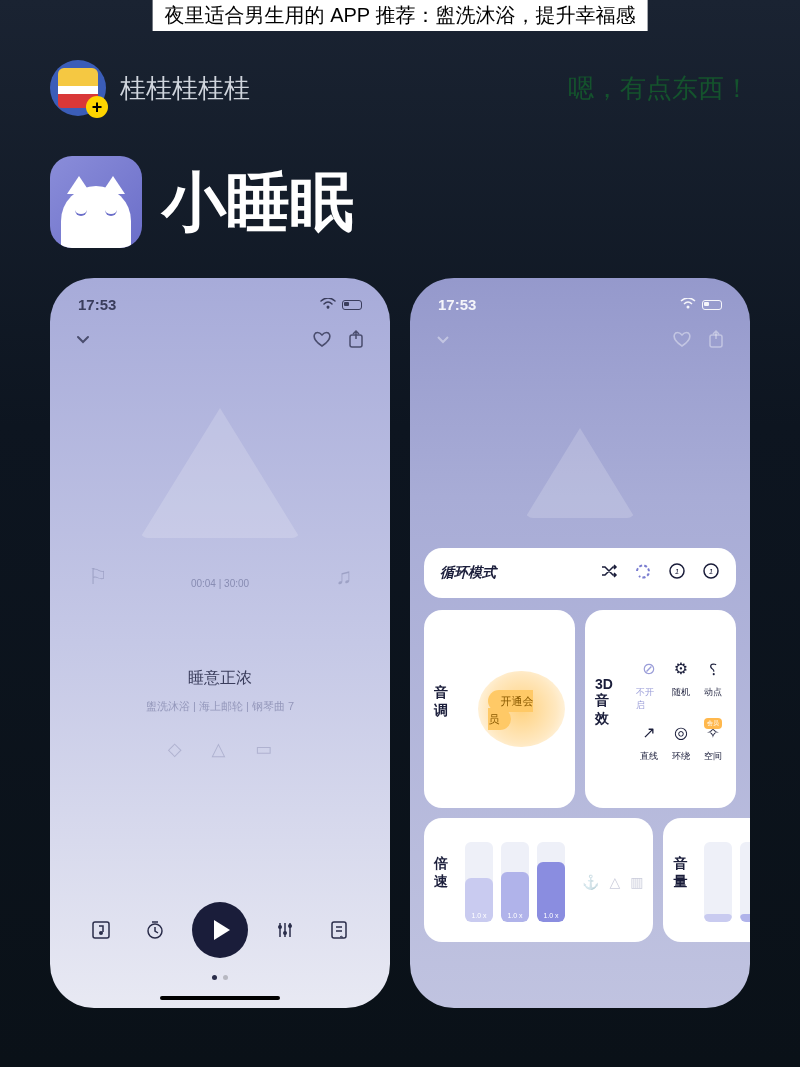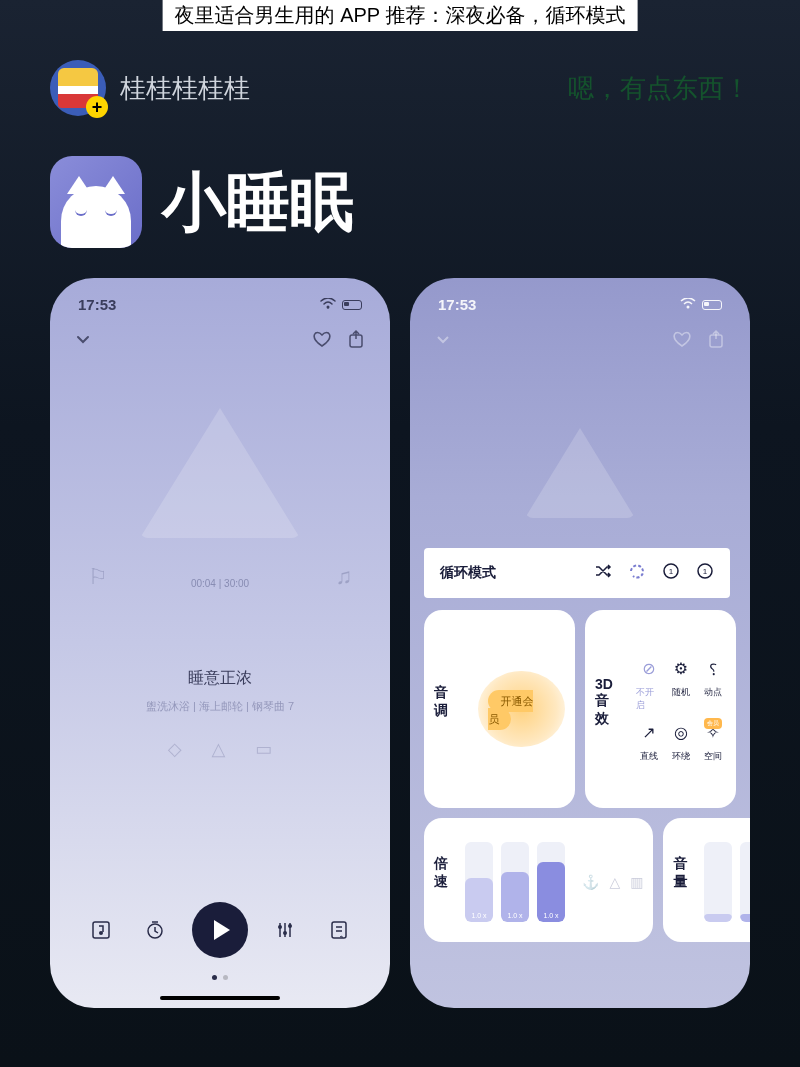--- a/index.html
+++ b/index.html
@@ -241,27 +241,28 @@
   position: absolute;
   bottom: 8px; left: 50%;
   transform: translateX(-50%);
   width: 120px; height: 4px;
   background: #000;
   border-radius: 3px;
 }
 
 .loop-card {
   position: absolute;
-  top: 270px; left: 14px; right: 20px;
+  top: 270px; left: 14px; right: 14px;
   background: #fff;
-  border-radius: 4px;
+  border-radius: 18px;
   padding: 14px 16px;
   display: flex;
   justify-content: space-between;
   align-items: center;
+  font-style: italic;
 }
 .loop-title { font-size: 14px; font-weight: 600; color: #1a1d3a; }
 .loop-icons { display: flex; gap: 16px; align-items: center; color: #1a1d3a; font-size: 16px; }
 .loop-icons .selected { color: #7a7dd0; }
 .cards-row {
   position: absolute;
   left: 14px; right: 14px;
   display: flex;
   gap: 10px;
 }
@@ -363,21 +364,21 @@
   position: absolute;
   left: 1px; top: 1px;
   width: 5px; height: 4px;
   background: currentColor;
   border-radius: 1px;
 }
 </style>
 </head>
 <body>
 
-<div class="banner">夜里适合男生用的 APP 推荐：深夜必备，循环模式</div>
+<div class="banner">夜里适合男生用的 APP 推荐：盥洗沐浴，提升幸福感</div>
 
 <div class="header">
   <div class="author">
     <div class="avatar">
       <div class="avatar-face"></div>
       <div class="avatar-badge">+</div>
     </div>
     <div class="author-name">桂桂桂桂桂</div>
   </div>
   <div class="tagline">嗯，有点东西！</div>

